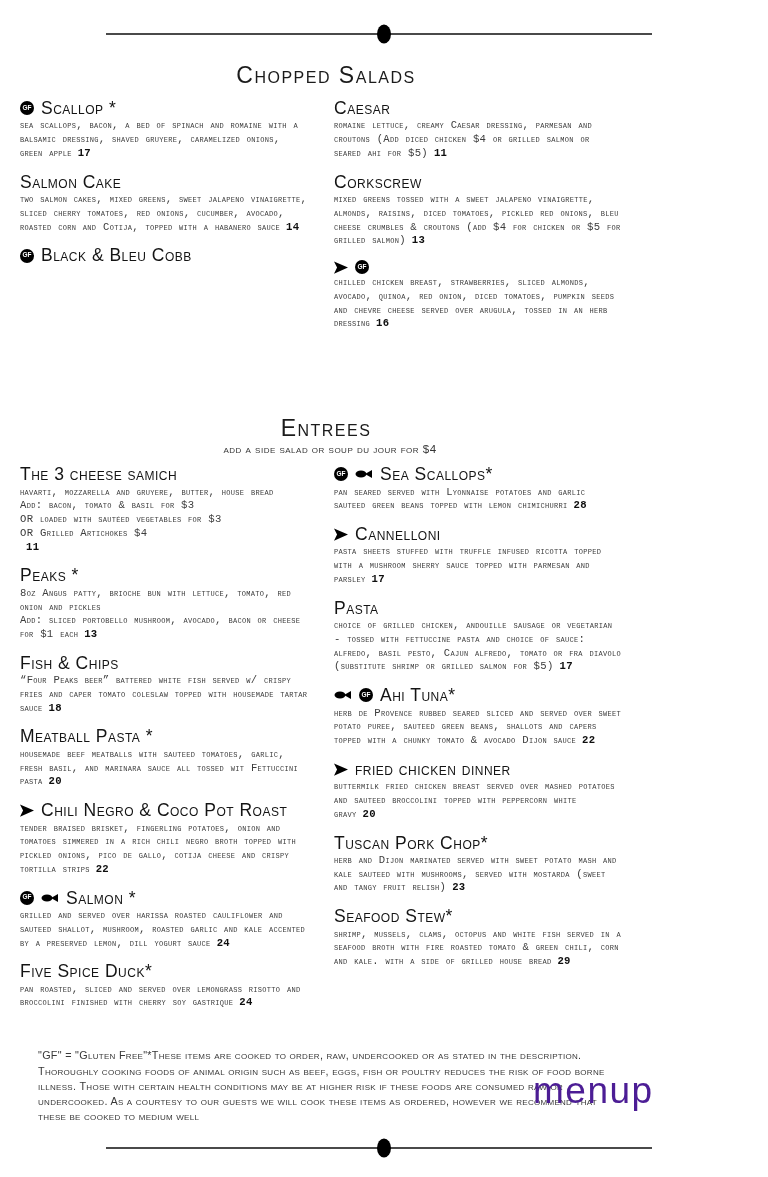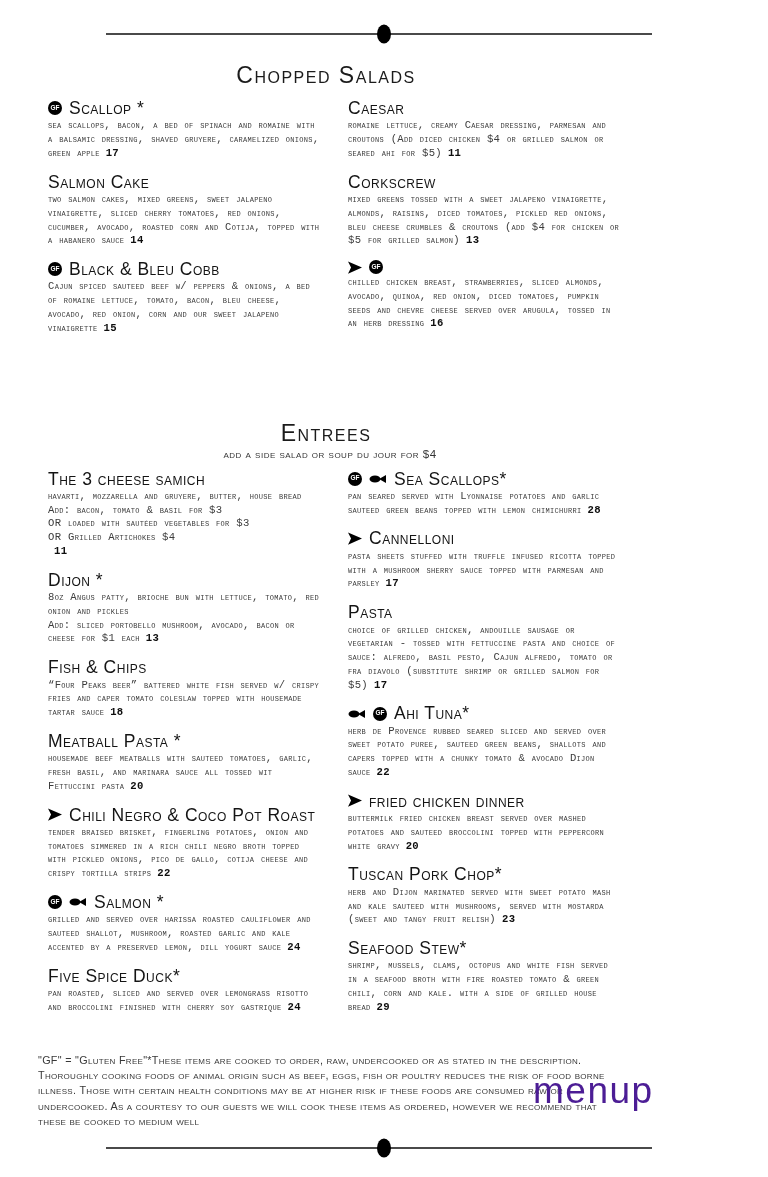--- a/index.html
+++ b/index.html
@@ -13,21 +13,21 @@
   .divider.top{top:24px;}
   .divider.bottom{top:1138px;}
 
   .content{position:absolute;top:62px;left:0;right:0;font-variant:small-caps;}
 
   .section + .section{margin-top:72px;}
   .section-title{margin:0;text-align:center;font-size:23px;font-weight:normal;
                  color:#1b1b1b;letter-spacing:1.5px;}
   .section-sub{text-align:center;font-size:11.5px;color:#343434;margin-top:1px;letter-spacing:.5px;padding-left:8px;}
 
-  .cols{display:flex;gap:26px;padding:10px 30px 0 48px;}
+  .cols{display:flex;gap:26px;padding:10px 30px 0 20px;}
   .col{flex:1;min-width:0;}
 
   .item{margin-bottom:12px;}
   .item-head{display:flex;align-items:center;gap:7px;font-size:17.5px;color:#141414;
              letter-spacing:.5px;line-height:1.05;font-weight:normal;margin:0;}
   .item-desc{margin:2px 0 0;font-size:10.6px;line-height:1.3;color:#3c3c3c;
              letter-spacing:.3px;white-space:pre-line;font-family:Liberation Mono, monospace;}
   .price{font-weight:bold;color:#0e0e0e;margin-left:6px;}
 
   .icon{flex:0 0 auto;display:inline-flex;align-items:center;justify-content:center;}
@@ -68,21 +68,20 @@
                 <h3 class="item-head">
                   <span class="item-name">Salmon Cake</span>
                 </h3>
                 <p class="item-desc"><span class="desc-text">two salmon cakes, mixed greens, sweet jalapeno vinaigrette, sliced cherry tomatoes, red onions, cucumber, avocado, roasted corn and Cotija, topped with a habanero sauce</span><span class="price">14</span></p>
               </div>
               <div class="item">
                 <h3 class="item-head">
                   <span class="icon gf">GF</span>
                   <span class="item-name">Black &amp; Bleu Cobb</span>
                 </h3>
-                <p class="item-desc"><span class="desc-text">Cajun spiced sauteed beef w/ peppers &amp; onions, a bed of romaine lettuce, tomato, bacon, bleu cheese, avocado, red onion, corn and our sweet jalapeno vinaigrette</span><span class="price">15</span></p>
               </div>
             </div>
             <div class="col">
               <div class="item">
                 <h3 class="item-head">
                   <span class="item-name">Caesar</span>
                 </h3>
                 <p class="item-desc"><span class="desc-text">romaine lettuce, creamy Caesar dressing, parmesan and croutons (Add diced chicken $4 or grilled salmon or seared ahi for $5)</span><span class="price">11</span></p>
               </div>
               <div class="item">
@@ -115,21 +114,21 @@
                   <span class="item-name">The 3 cheese samich</span>
                 </h3>
                 <p class="item-desc"><span class="desc-text">havarti, mozzarella and gruyere, butter, house bread
 Add: bacon, tomato &amp; basil for $3
 OR loaded with sautéed vegetables for $3
 OR Grilled Artichokes $4
 </span><span class="price">11</span></p>
               </div>
               <div class="item">
                 <h3 class="item-head">
-                  <span class="item-name">Dijon *</span>
+                  <span class="item-name">Peaks *</span>
                 </h3>
                 <p class="item-desc"><span class="desc-text">8oz Angus patty, brioche bun with lettuce, tomato, red onion and pickles
 Add: sliced portobello mushroom, avocado, bacon or cheese for $1 each</span><span class="price">13</span></p>
               </div>
               <div class="item">
                 <h3 class="item-head">
                   <span class="item-name">Fish &amp; Chips</span>
                 </h3>
                 <p class="item-desc"><span class="desc-text">“Four Peaks beer” battered white fish served w/ crispy fries and caper tomato coleslaw topped with housemade tartar sauce</span><span class="price">18</span></p>
               </div>

